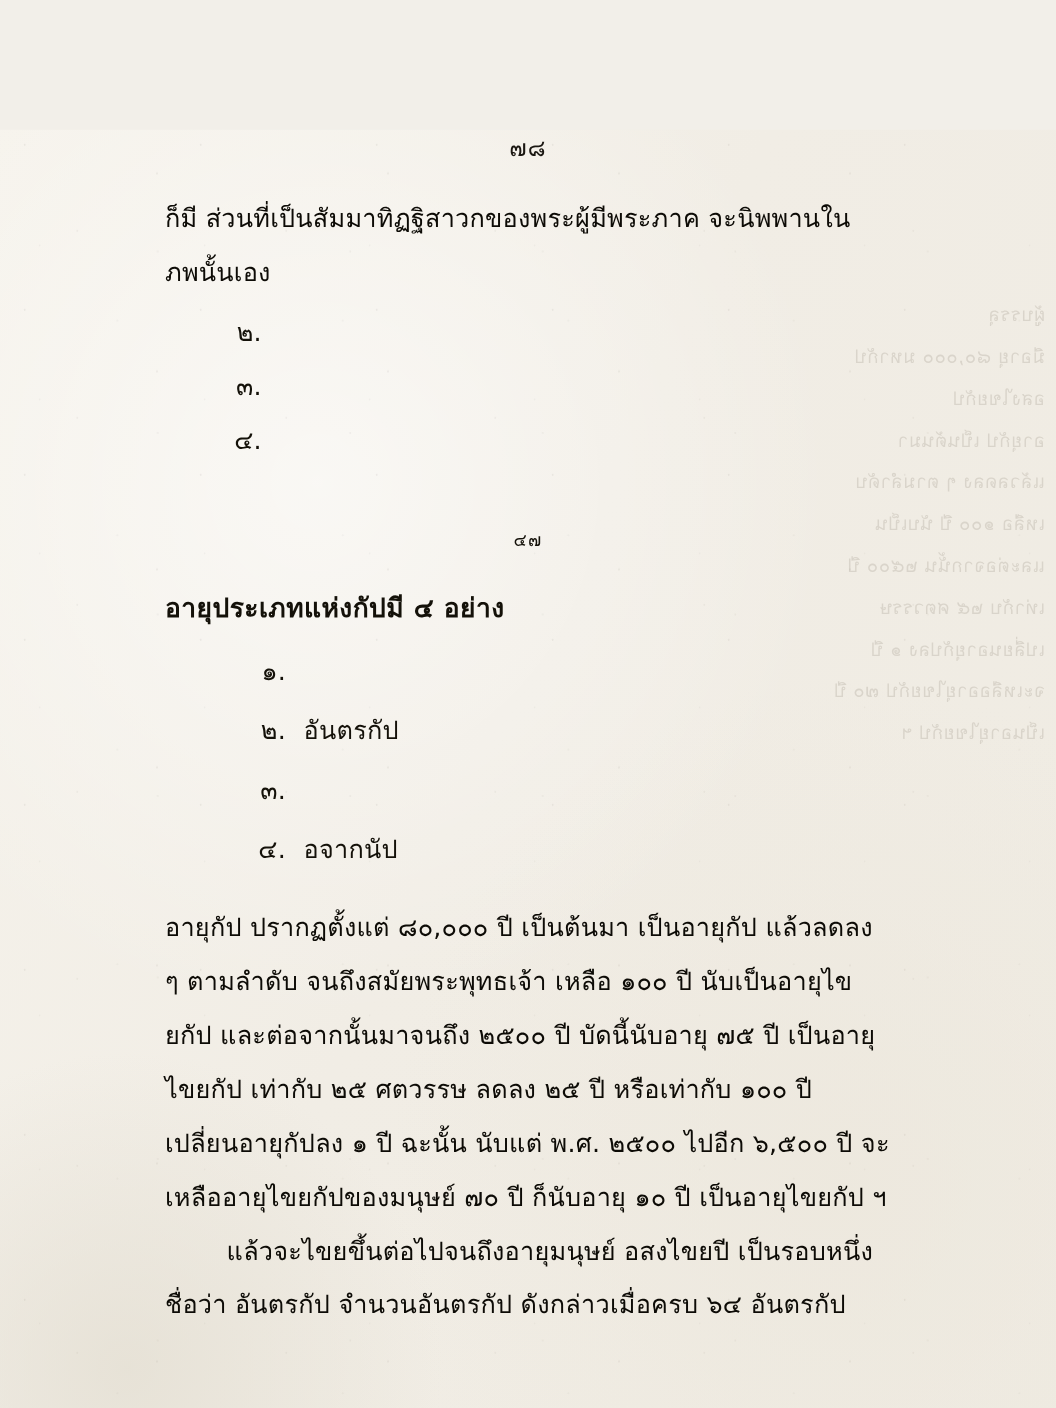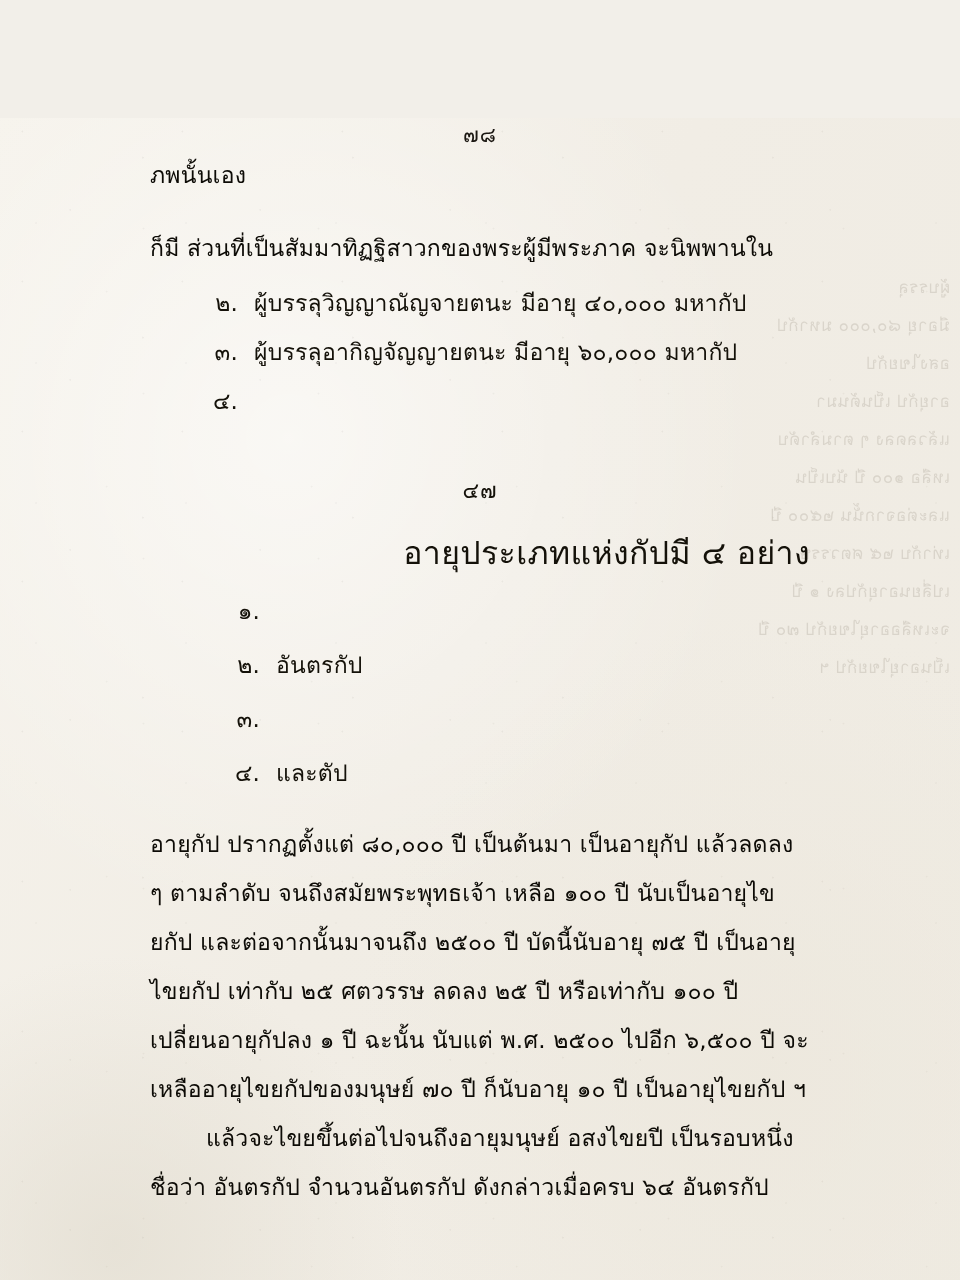--- a/index.html
+++ b/index.html
@@ -122,29 +122,30 @@
 
   .source-ref {
     padding-left: 120px;
     margin-top: 2px;
     line-height: 49px;
   }
 
   .section-num {
     text-align: center;
     margin-top: 40px;
-    font-size: 22px;
+    font-size: 16px;
     letter-spacing: 1px;
   }
 
   .section-head {
-    text-align: right;
+    text-align: left;
     margin-top: 14px;
-    font-size: 32px;
+    font-size: 24px;
     letter-spacing: 0.4px;
+    font-weight: bold;
   }
 
   .list-wide li {
     padding-left: 84px;
     line-height: 54px;
   }
 
   .prose {
     margin-top: 10px;
   }
@@ -171,31 +172,29 @@
 เปลี่ยนอายุกัปลง ๑ ปี
 จะเหลืออายุไขยกัป ๗๐ ปี
 เป็นอายุไขยกัป ฯ</div>
 
   <div id="content">
 
     <div class="folio">๗๘</div>
 
     <div class="body-block">
 
+      <p class="para first ink-dark">ก็มี   ส่วนที่เป็นสัมมาทิฏฐิสาวกของพระผู้มีพระภาค   จะนิพพานใน</p>
       <p class="para ink-dark">ภพนั้นเอง</p>
-      <p class="para first ink-dark">ก็มี   ส่วนที่เป็นสัมมาทิฏฐิสาวกของพระผู้มีพระภาค   จะนิพพานใน</p>
 
       <ul class="numlist">
         <li>
           <span class="num">๒.</span>
-          <span class="txt">ผู้บรรลุวิญญาณัญจายตนะ   มีอายุ ๔๐,๐๐๐ มหากัป</span>
         </li>
         <li>
           <span class="num">๓.</span>
-          <span class="txt">ผู้บรรลุอากิญจัญญายตนะ   มีอายุ ๖๐,๐๐๐ มหากัป</span>
         </li>
         <li>
           <span class="num">๔.</span>
         </li>
       </ul>
 
 
       <div class="section-num">๔๗</div>
       <div class="section-head">อายุประเภทแห่งกัปมี ๔ อย่าง</div>
 
@@ -205,21 +204,21 @@
         </li>
         <li>
           <span class="num">๒.</span>
           <span class="txt">อันตรกัป</span>
         </li>
         <li>
           <span class="num">๓.</span>
         </li>
         <li>
           <span class="num">๔.</span>
-          <span class="txt">และตัป</span>
+          <span class="txt">อจากนัป</span>
         </li>
       </ul>
 
       <div class="spacer-sm"></div>
 
       <p class="para prose ink-dark">อายุกัป ปรากฏตั้งแต่ ๘๐,๐๐๐ ปี   เป็นต้นมา   เป็นอายุกัป แล้วลดลง ๆ ตามลำดับ   จนถึงสมัยพระพุทธเจ้า   เหลือ ๑๐๐ ปี นับเป็นอายุไขยกัป   และต่อจากนั้นมาจนถึง ๒๕๐๐ ปี   บัดนี้นับอายุ ๗๕ ปี  เป็นอายุไขยกัป  เท่ากับ ๒๕ ศตวรรษ  ลดลง ๒๕ ปี  หรือเท่ากับ ๑๐๐ ปี   เปลี่ยนอายุกัปลง ๑ ปี   ฉะนั้น นับแต่ พ.ศ. ๒๕๐๐ ไปอีก ๖,๕๐๐ ปี  จะเหลืออายุไขยกัปของมนุษย์ ๗๐ ปี  ก็นับอายุ ๑๐ ปี เป็นอายุไขยกัป ฯ</p>
       <p class="para indent ink-dark">แล้วจะไขยขึ้นต่อไปจนถึงอายุมนุษย์  อสงไขยปี  เป็นรอบหนึ่ง ชื่อว่า  อันตรกัป จำนวนอันตรกัป ดังกล่าวเมื่อครบ ๖๔ อันตรกัป</p>
 
     </div>
   </div>

